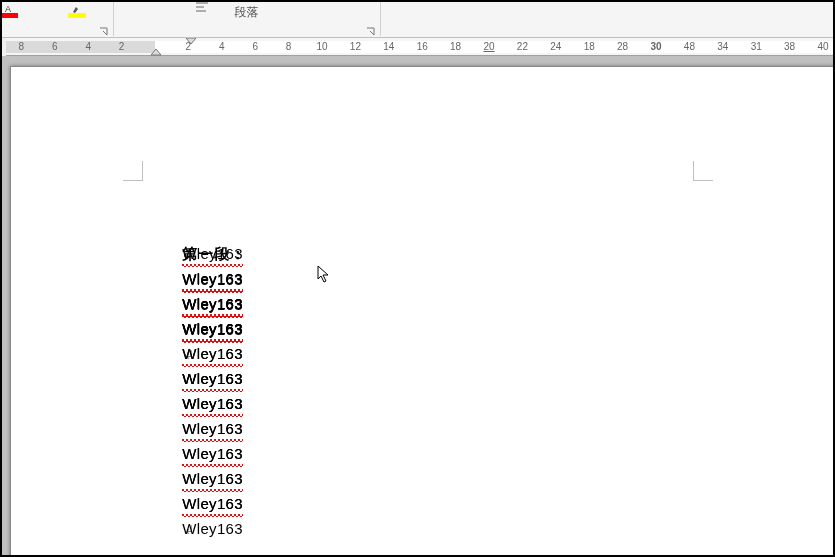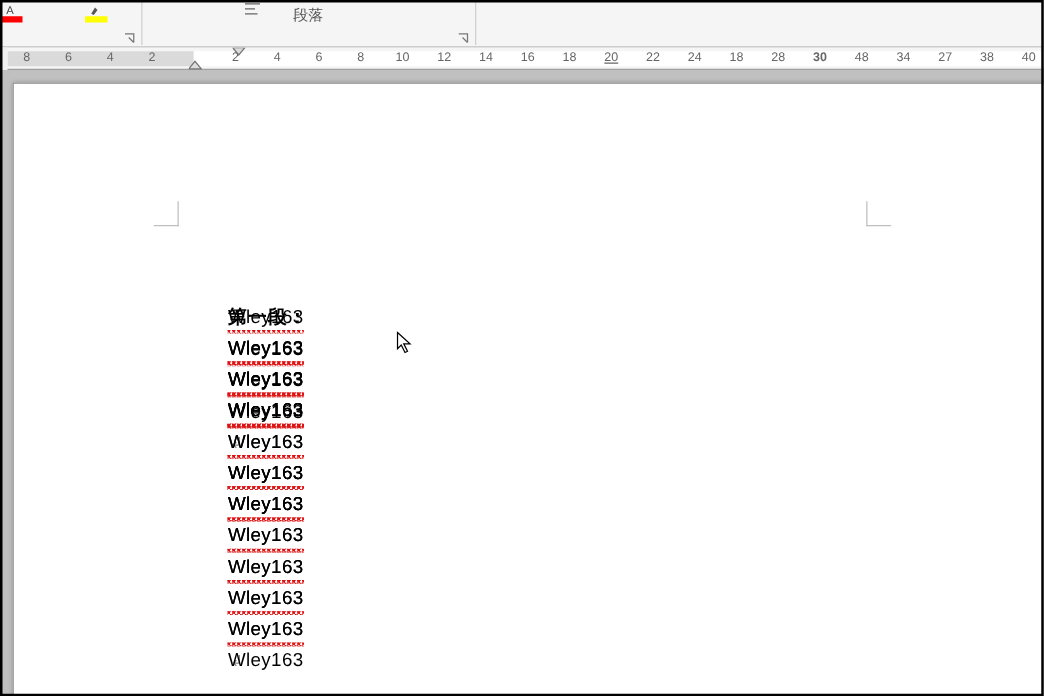--- a/index.html
+++ b/index.html
@@ -251,21 +251,21 @@
       <span class="ruler-num" style="left: 416.2px;">16</span>
       <span class="ruler-num" style="left: 449.6px;">18</span>
       <span class="ruler-num" style="left: 483px; text-decoration: underline;">20</span>
       <span class="ruler-num" style="left: 516.4px;">22</span>
       <span class="ruler-num" style="left: 549.8px;">24</span>
       <span class="ruler-num" style="left: 583.2px;">18</span>
       <span class="ruler-num" style="left: 616.6px;">28</span>
       <span class="ruler-num" style="left: 650px; font-weight: bold;">30</span>
       <span class="ruler-num" style="left: 683.4px;">48</span>
       <span class="ruler-num" style="left: 716.8px;">34</span>
-      <span class="ruler-num" style="left: 750.2px;">27</span>
+      <span class="ruler-num" style="left: 750.2px;">31</span>
       <span class="ruler-num" style="left: 783.6px;">38</span>
       <span class="ruler-num" style="left: 817px;">40</span>
     </div>
 </div>
 
 <div class="stage" style="left:0;right:0">
   <div class="page" style="left:10px;top:10px;width:980px;height:700px">
 
     <div class="corner tl" style="left:112px;top:94px"></div>
     <div class="corner tr" style="left:682px;top:94px"></div>

